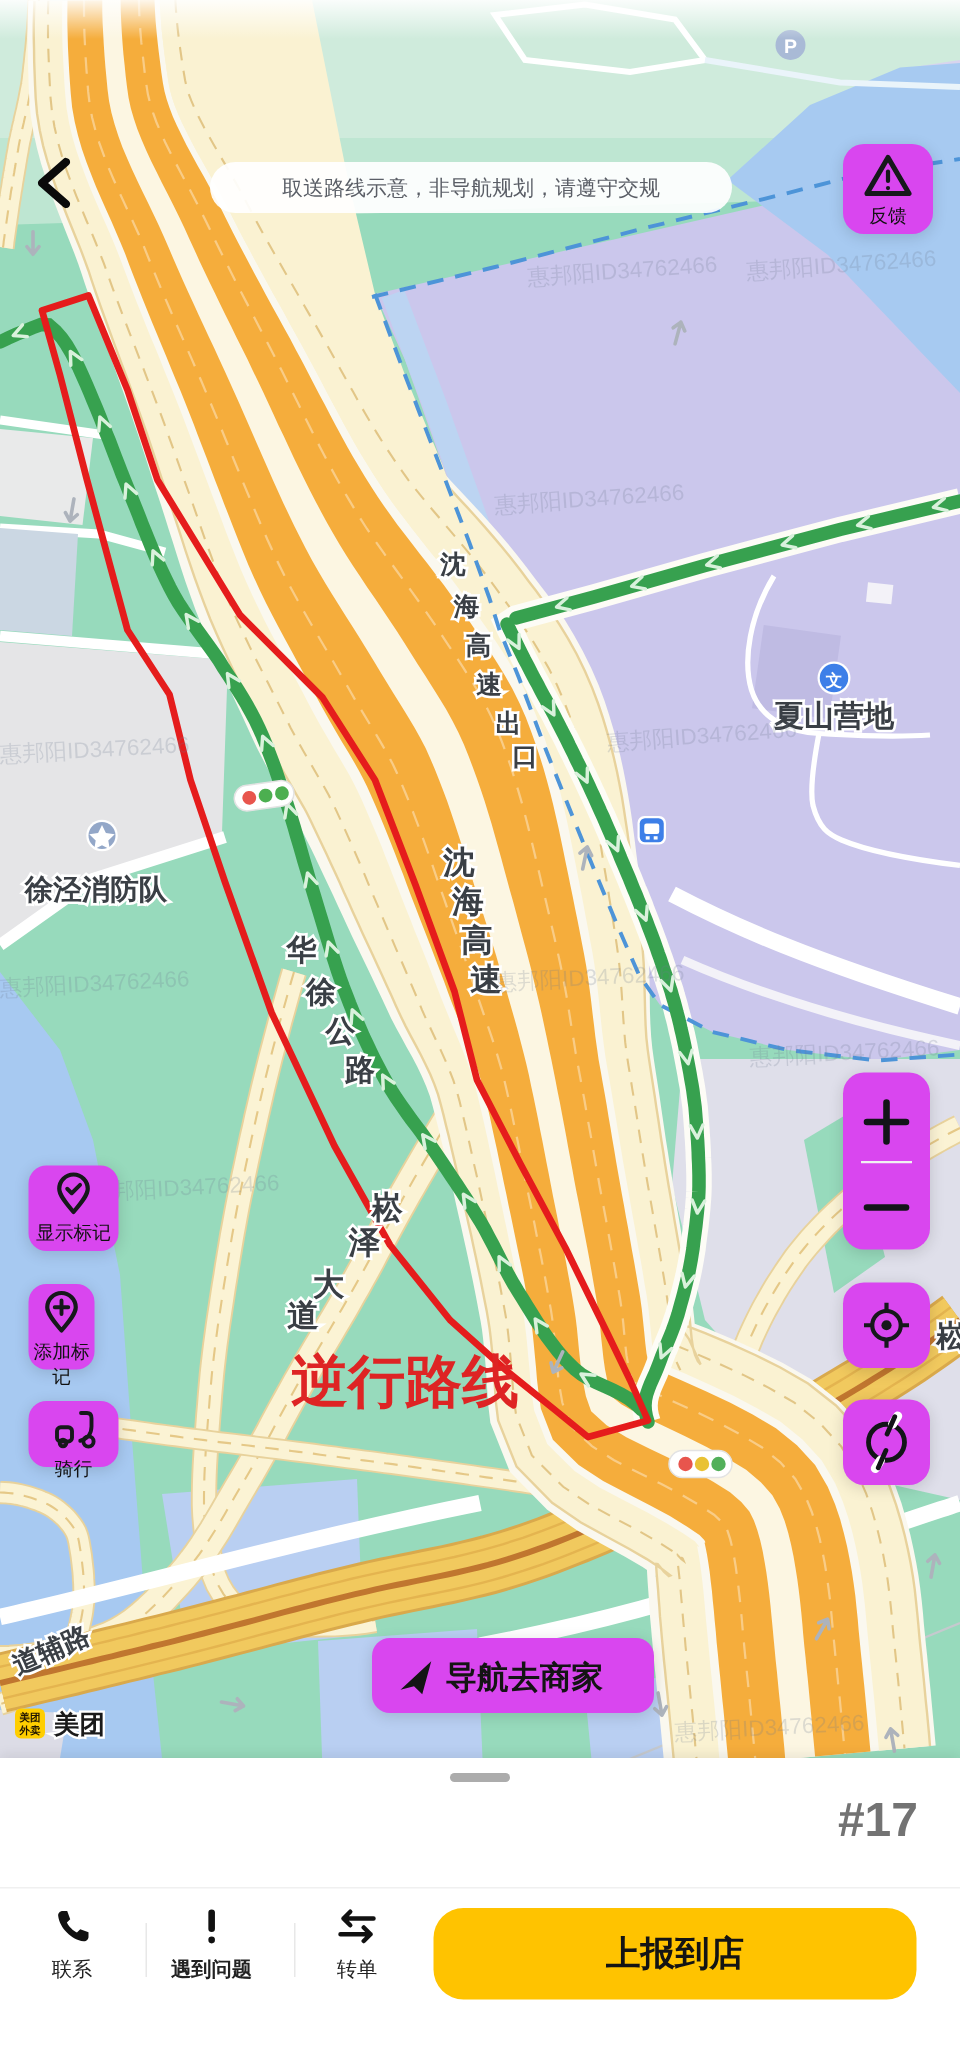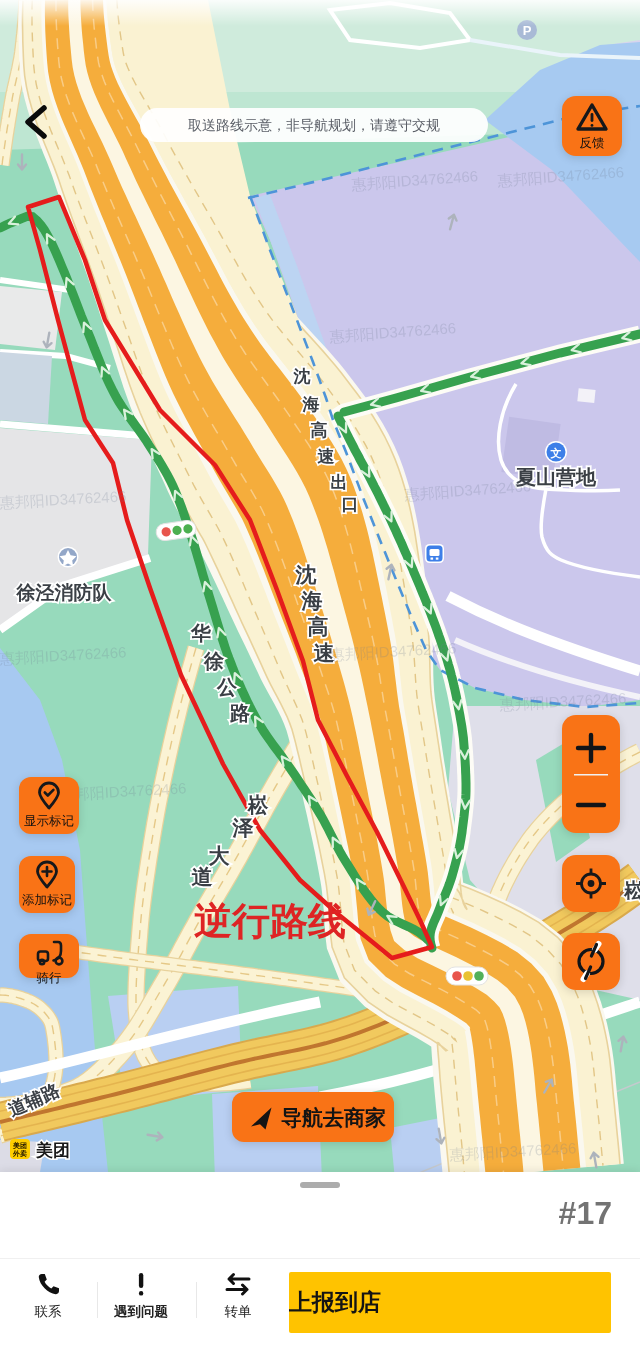--- a/index.html
+++ b/index.html
@@ -1,17 +1,17 @@
 <!DOCTYPE html>
 <html><head><meta charset="utf-8">
 <style>
 *{margin:0;padding:0;box-sizing:border-box;font-family:"Liberation Sans",sans-serif;}
 body{width:640px;height:1366px;overflow:hidden;background:#fff;position:relative;}
 .abs{position:absolute;}
-.card{background:#f97316;border-radius:14px;box-shadow:0 2px 10px rgba(0,0,0,0.14);}
+.card{background:#d946ef;border-radius:14px;box-shadow:0 2px 10px rgba(0,0,0,0.14);}
 .maplabel{font-size:12.5px;color:#111;text-align:center;}
 </style></head>
 <body>
 
 <svg class="abs" style="left:0;top:0" width="640" height="1172" viewBox="0 0 640 1172">
 <defs>
 <linearGradient id="topfade" x1="0" y1="0" x2="0" y2="1">
 <stop offset="0" stop-color="#ffffff" stop-opacity="0.9"></stop>
 <stop offset="1" stop-color="#ffffff" stop-opacity="0"></stop>
 </linearGradient>
@@ -325,21 +325,21 @@
 </div>
 
 <div class="abs card" style="left:19px;top:777px;width:60px;height:57px;text-align:center;border-radius:12px;">
 <svg width="30" height="30" style="margin-top:4px">
       <path d="M15,27 C9,20 5.5,15.5 5.5,11.5 A9.5,9.5 0 1 1 24.5,11.5 C24.5,15.5 21,20 15,27 Z" fill="none" stroke="#16181B" stroke-width="2.8" stroke-linejoin="round"></path>
       <path d="M10.8,11.5 L13.8,14.5 L19.4,8.9" fill="none" stroke="#16181B" stroke-width="2.6" stroke-linecap="round" stroke-linejoin="round"></path>
     </svg>
 <div class="maplabel" style="margin-top:-2px;">显示标记</div>
 </div>
 
-<div class="abs card" style="left:19px;top:856px;width:56px;height:57px;text-align:center;border-radius:12px;">
+<div class="abs card" style="left:19px;top:856px;width:44px;height:57px;text-align:center;border-radius:12px;">
 <svg width="30" height="30" style="margin-top:4px">
       <path d="M15,27 C9,20 5.5,15.5 5.5,11.5 A9.5,9.5 0 1 1 24.5,11.5 C24.5,15.5 21,20 15,27 Z" fill="none" stroke="#16181B" stroke-width="2.8" stroke-linejoin="round"></path>
       <path d="M15,7 L15,16 M10.5,11.5 L19.5,11.5" fill="none" stroke="#16181B" stroke-width="2.6" stroke-linecap="round"></path>
     </svg>
 <div class="maplabel" style="margin-top:-2px;">添加标记</div>
 </div>
 
 <div class="abs card" style="left:19px;top:934px;width:60px;height:44px;text-align:center;border-radius:12px;">
 <svg width="32" height="30" style="margin-top:4px">
       <g fill="none" stroke="#16181B" stroke-width="2.6" stroke-linecap="round" stroke-linejoin="round">
@@ -375,21 +375,21 @@
       <circle cx="29" cy="28.5" r="12" stroke="#121418" stroke-width="3.2" fill="none"></circle>
       <g stroke="#ffffff" stroke-width="6" stroke-linecap="round">
         <path d="M36.5,11 L33,16.5 M21.5,46 L25,40.5"></path>
       </g>
       <g stroke="#121418" stroke-width="3.2" stroke-linecap="round">
         <path d="M34.5,11.5 L29.4,23.0 M23.5,45.5 L28.6,34.0"></path>
       </g>
     </svg>
 </div>
 
-<div class="abs card" style="left:232px;top:1092px;width:162px;height:50px;border-radius:12px;">
+<div class="abs card" style="left:248px;top:1092px;width:188px;height:50px;border-radius:12px;">
 <svg class="abs" style="left:17px;top:14px" width="24" height="24">
       <path d="M22.5,1.5 L2,20.5 L11,18.2 L16.5,23.5 Z" fill="#141414"></path>
     </svg>
 <div class="abs" style="left:49px;top:12px;font-size:21px;font-weight:700;color:#141414;">导航去商家</div>
 </div>
 
 <div class="abs" style="left:10px;top:1138px;width:120px;height:22px;">
 <svg width="120" height="22">
 <rect x="0" y="1" width="20" height="20" rx="4" fill="#FFCE00"></rect>
 <text x="10" y="9.5" font-size="7" font-weight="700" text-anchor="middle" fill="#201500">美团</text>
@@ -428,14 +428,14 @@
           <path d="M25,7 L5,7 M9.5,2.5 L5,7 L9.5,11.5"></path>
           <path d="M3,17.5 L23,17.5 M18.5,13 L23,17.5 L18.5,22"></path>
         </g>
       </svg>
 <div style="font-size:13.5px;color:#222;margin-top:3px;">转单</div>
 </div>
 
 <div class="abs" style="left:97px;top:110px;width:1px;height:36px;background:#E8E8E8;"></div>
 <div class="abs" style="left:196px;top:110px;width:1px;height:36px;background:#E8E8E8;"></div>
 
-<div class="abs" style="left:289px;top:100px;width:322px;height:61px;background:#FFC300;border-radius:2px;line-height:61px;font-size:23px;font-weight:700;color:#141414;">上报到店</div>
+<div class="abs" style="left:289px;top:100px;width:322px;height:61px;background:#FFC300;border-radius:20px;text-align:center;line-height:61px;font-size:23px;font-weight:700;color:#141414;">上报到店</div>
 </div>
 
 </body></html>

